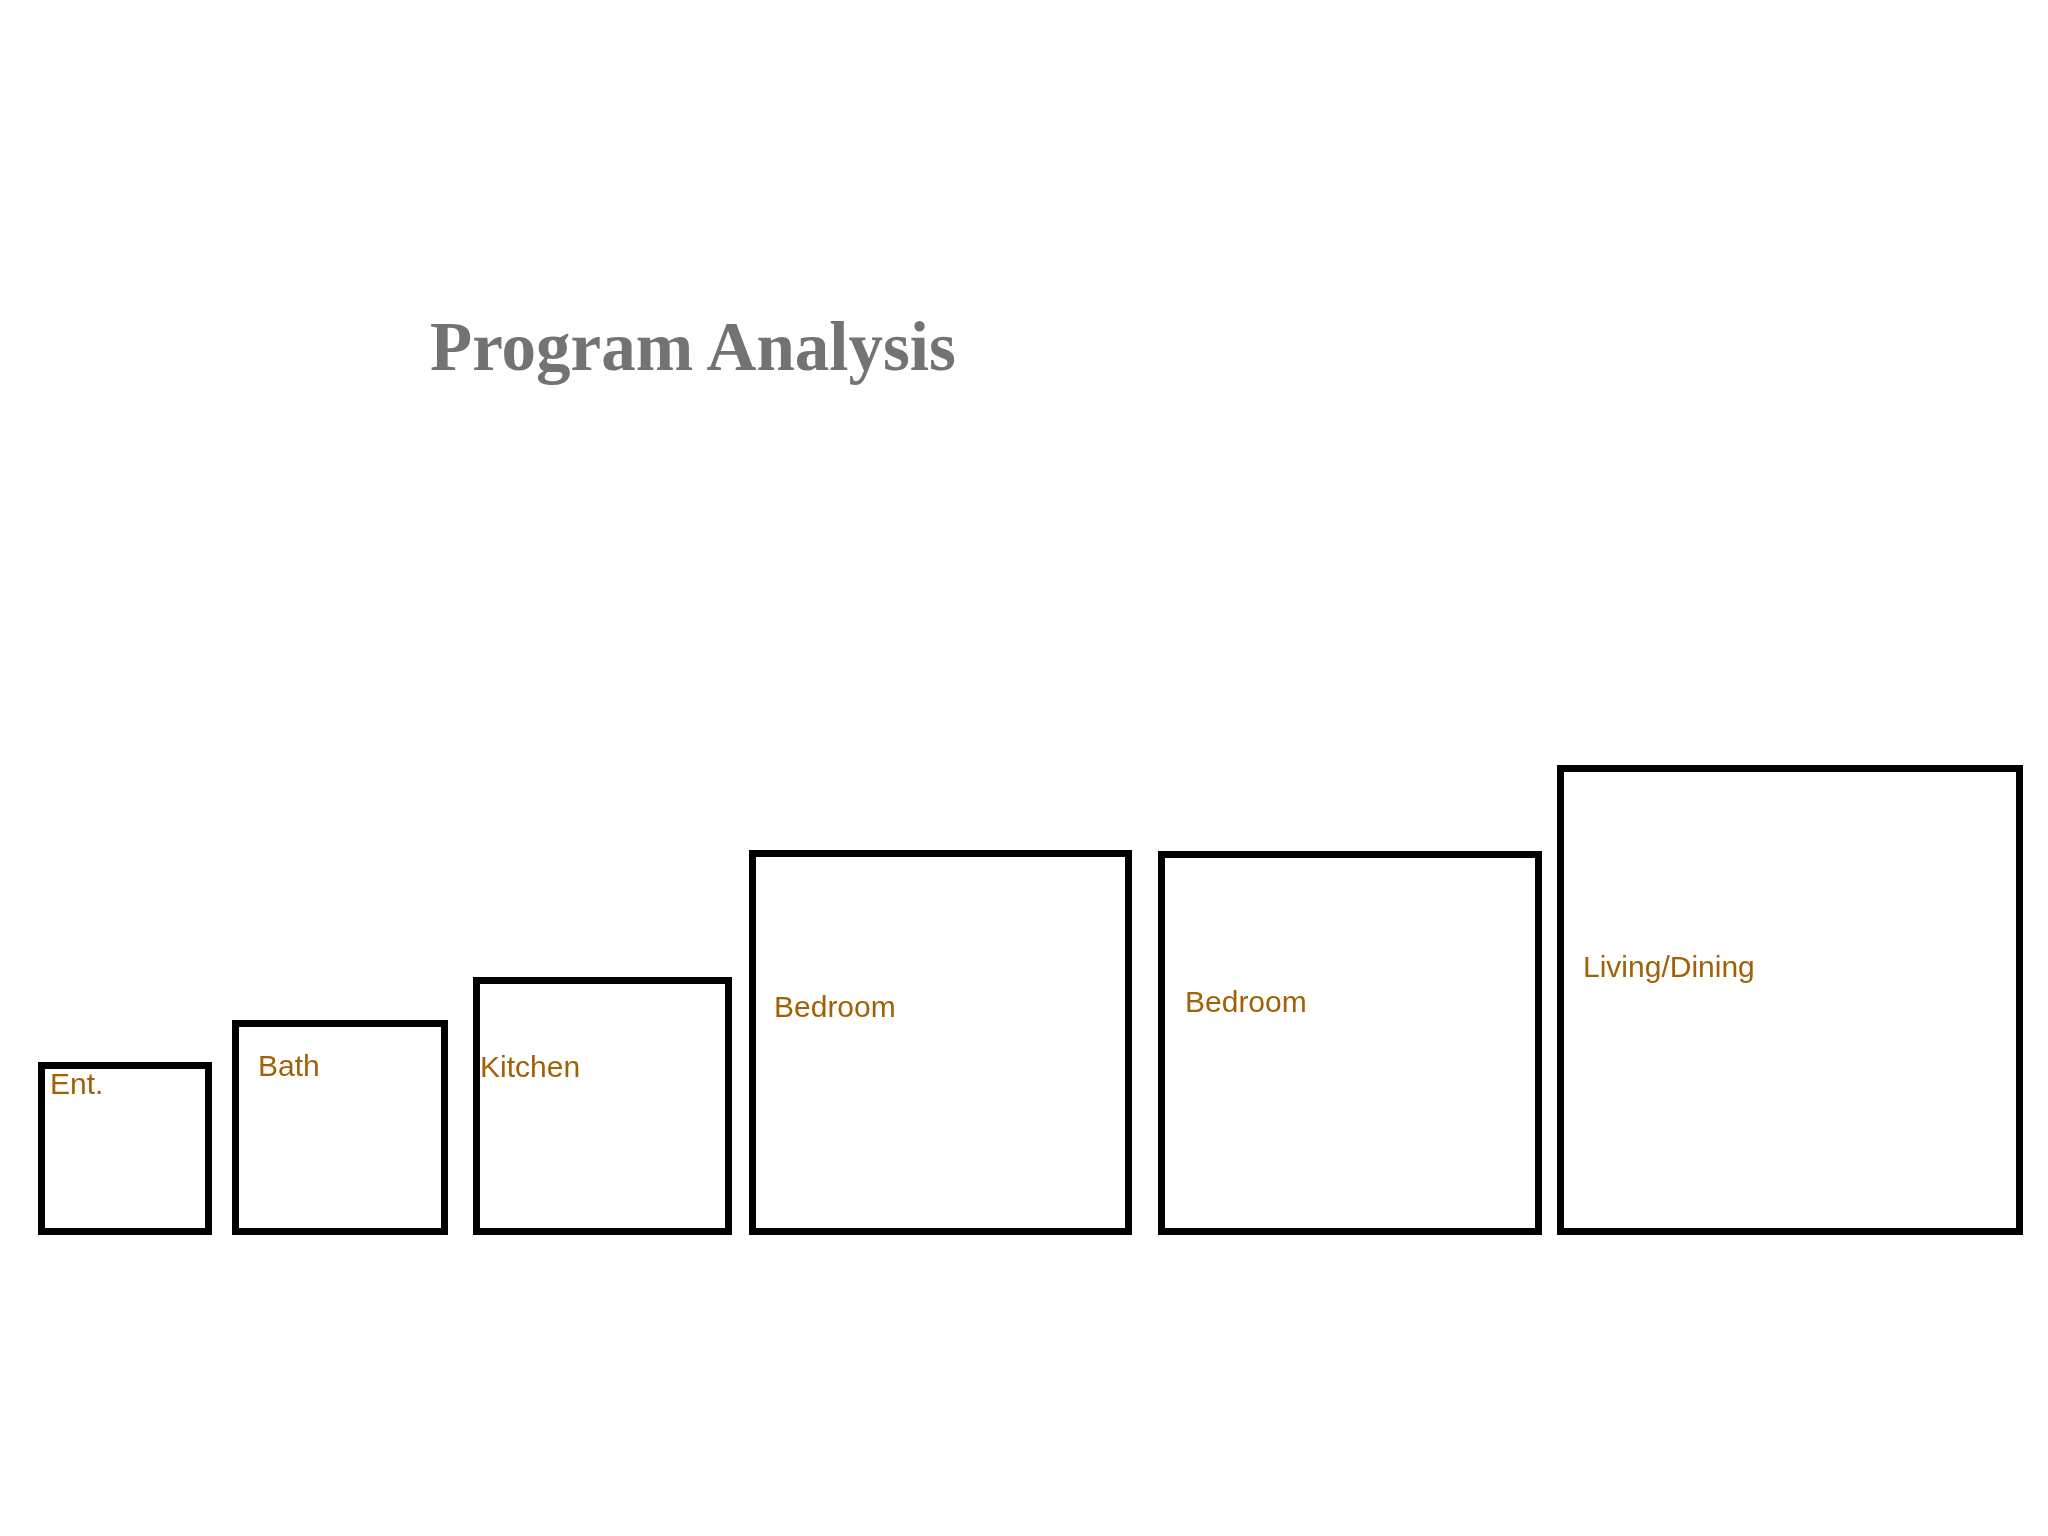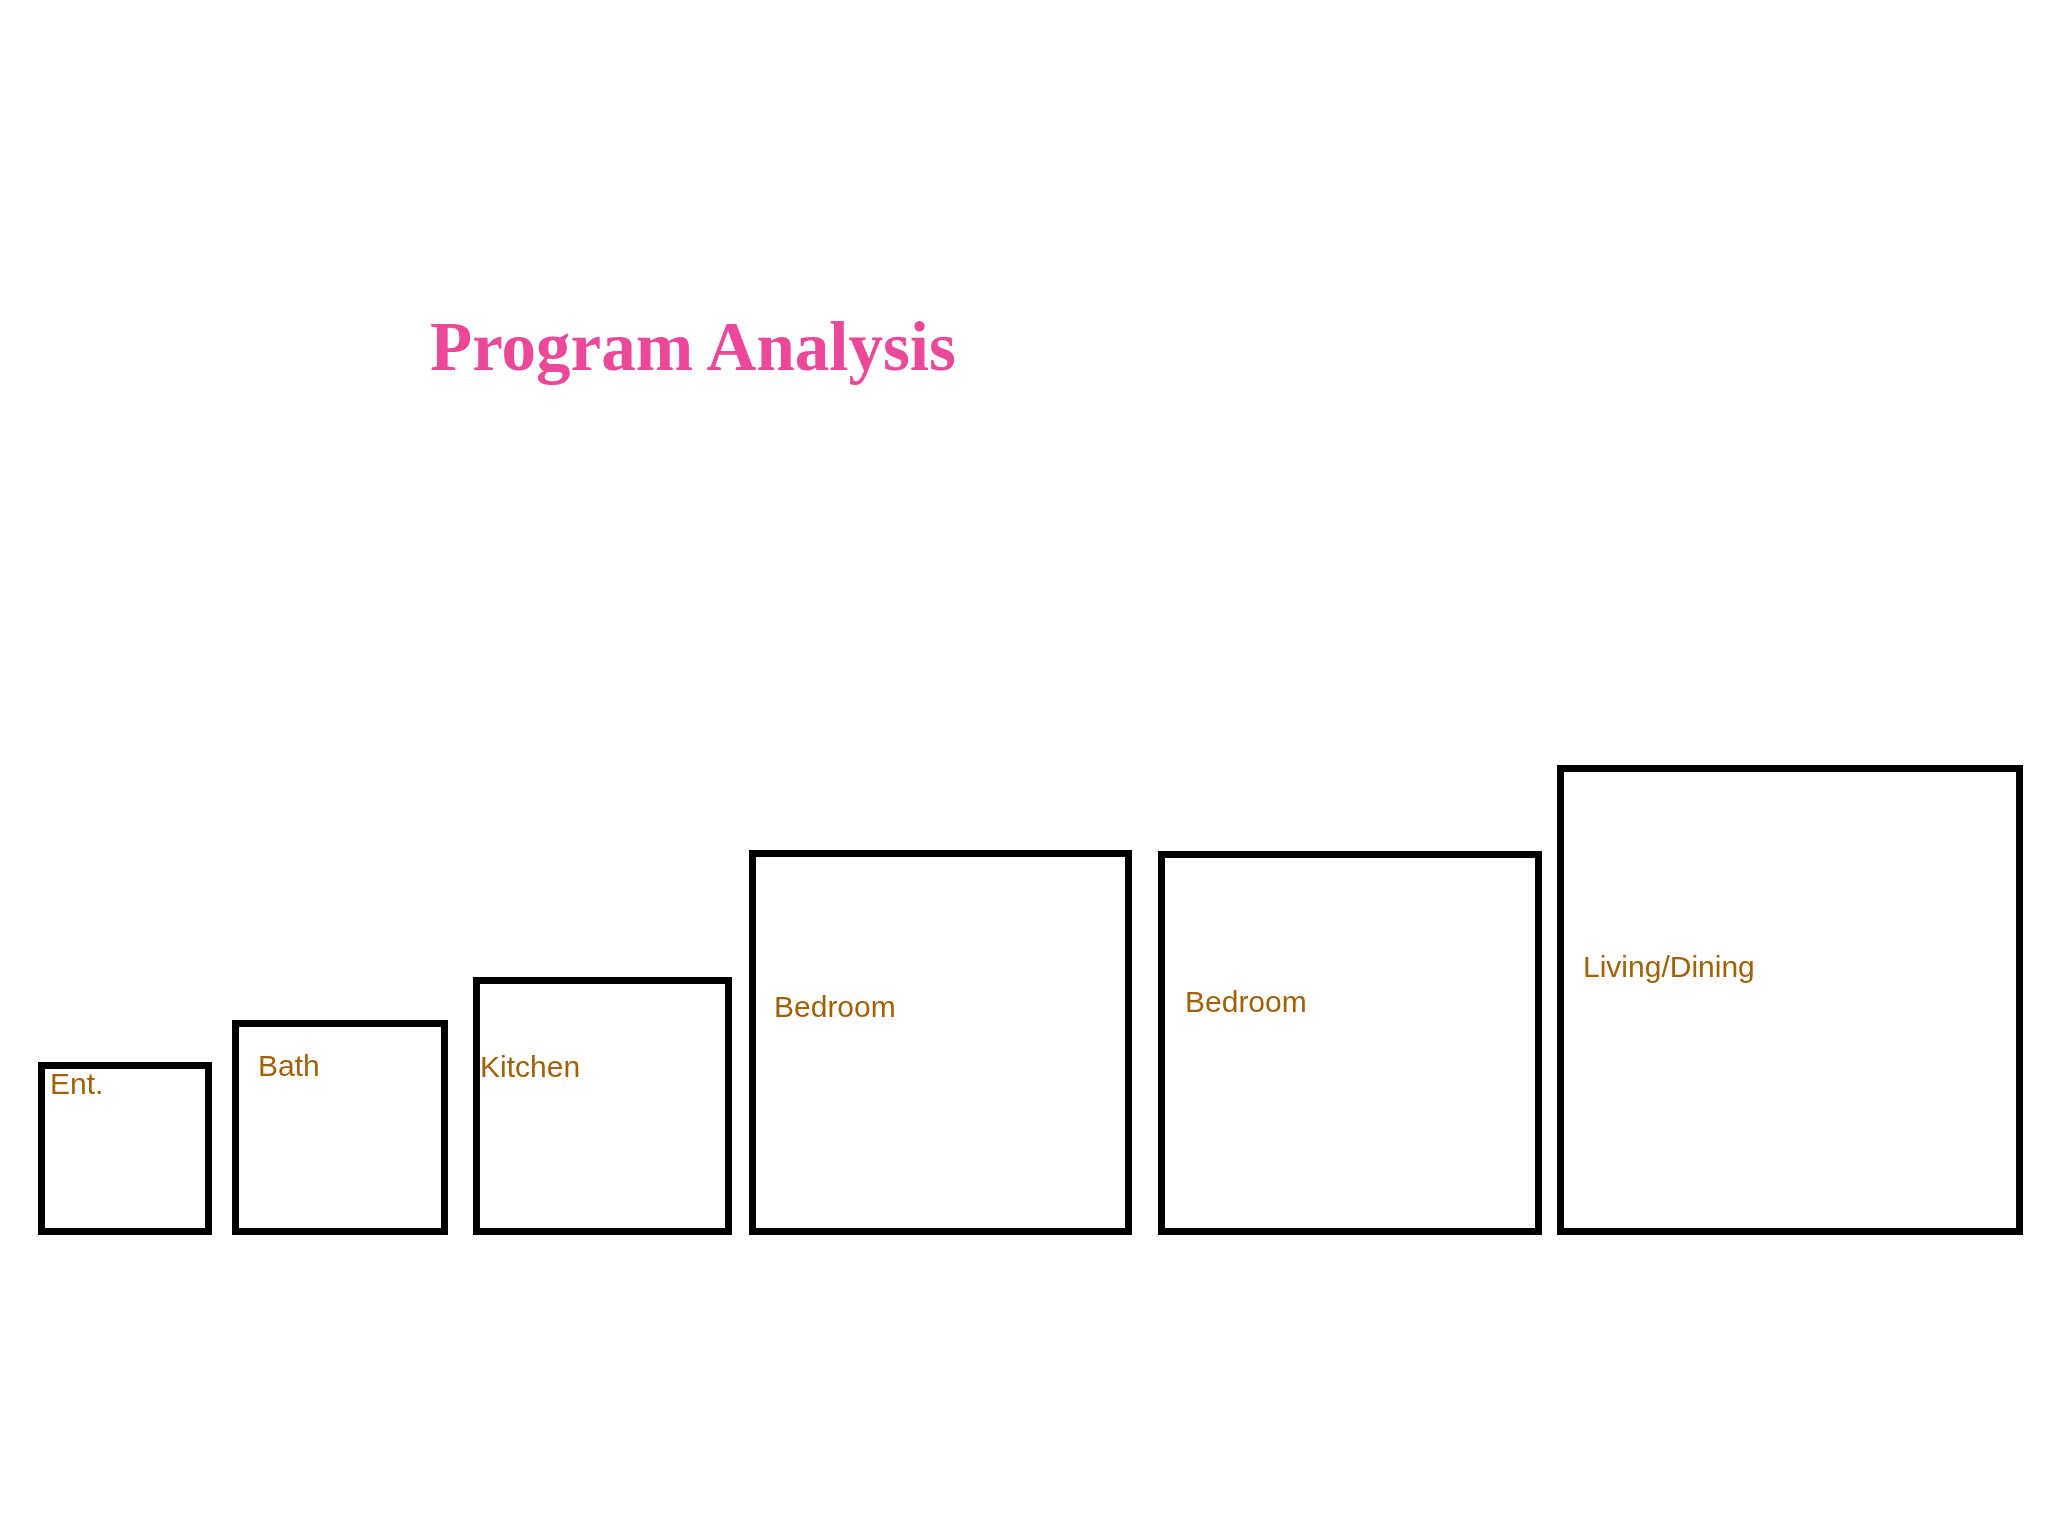--- a/index.html
+++ b/index.html
@@ -34,21 +34,21 @@
   .slide-subtitle {
     position: absolute;
     left: 430px;
     top: 313px;
     margin: 0;
     font-family: "Liberation Serif", serif;
     font-weight: bold;
     font-size: 69px;
     line-height: 1;
     white-space: nowrap;
-    color: #ec4899;
+    color: #737373;
   }
   .room {
     position: absolute;
     box-sizing: border-box;
     border: 7px solid #000000;
     background: #ffffff;
   }
   .room-label {
     position: absolute;
     font-family: "Liberation Sans", sans-serif;

